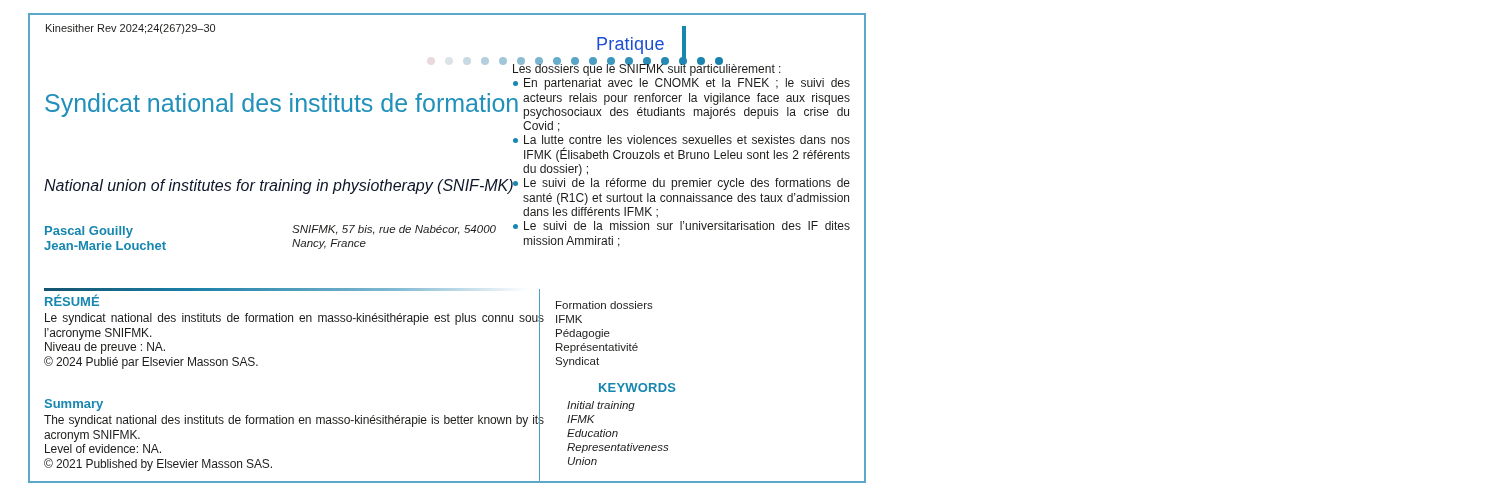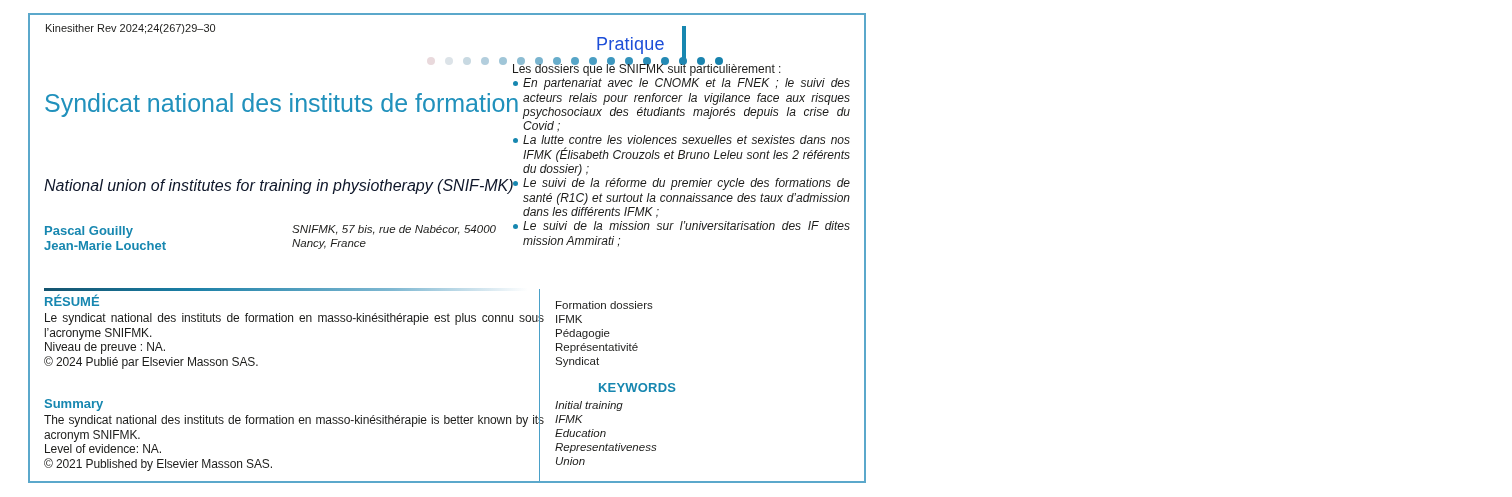--- a/index.html
+++ b/index.html
@@ -27,29 +27,29 @@
   .abstract-heading { font-size:13px; font-weight:bold; color:#1787b0; margin-bottom:2px; }
   .resume-block { position:absolute; left:14px; top:279px; width:500px; }
   .summary-block { position:absolute; left:14px; top:381px; width:500px; }
   .abstract-body { font-size:12px; line-height:14.6px; letter-spacing:-0.1px; }
   .abstract-body > div { text-align:justify; }
   .summary-block .abstract-body { }
 
   
   .dossiers { position:absolute; left:482px; top:47px; width:338px; font-size:12px; line-height:14.3px; }
   .dossiers-intro { text-align:left; }
-  .dossiers-list { list-style:none;font-style:italic; }
+  .dossiers-list { list-style:none; }
   .dossiers-list li { position:relative; padding-left:11px; text-align:justify; }
   .dossiers-list li::before { content:""; position:absolute; left:1px; top:4.8px; width:5px; height:5px; border-radius:50%; background:#1787b0; }
 
   .kw-separator { position:absolute; left:509px; top:274px; width:1px; height:192px; background:#4aa0c8; }
   .keywords-fr { position:absolute; left:525px; top:283px; font-size:11.5px; line-height:14px; }
   .keywords-en { position:absolute; left:525px; top:366px; font-size:11.5px; line-height:14px; }
   .kw-heading { font-size:13px; font-weight:bold; color:#1787b0; margin-bottom:3px; letter-spacing:0.2px;padding-left:43px; }
-  .keywords-en .kw-list { font-style:italic; }
+  .keywords-en .kw-list { font-style:italic;margin-left:12px; }
 </style>
 </head>
 <body>
 
 <div class="page-box">
 
   <div class="citation">Kinesither Rev 2024;24(267)29–30</div>
 
   <div class="pratique-label">Pratique</div>
   <div class="pratique-bar"></div>

